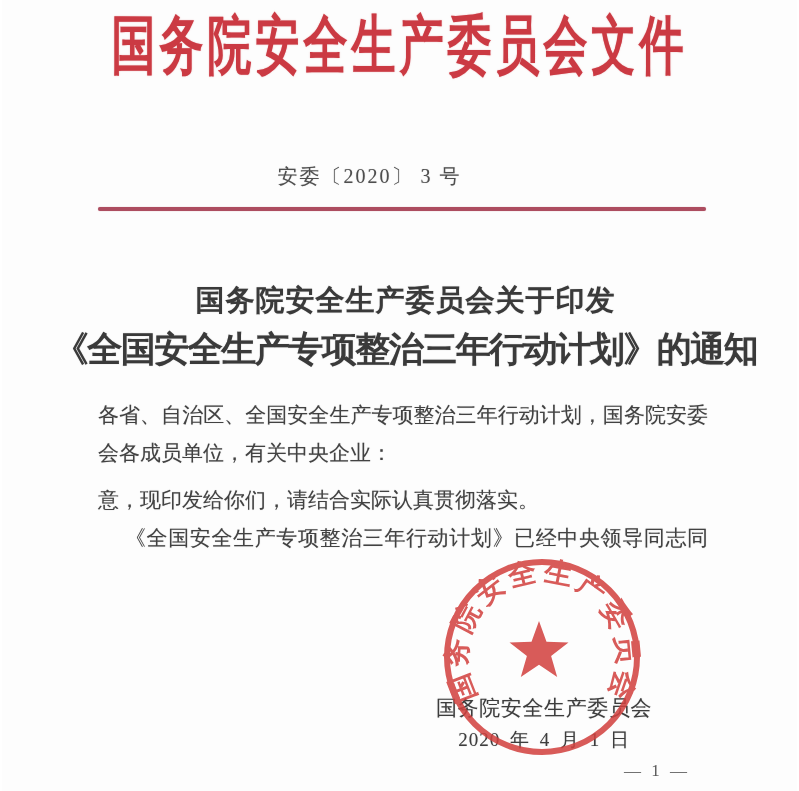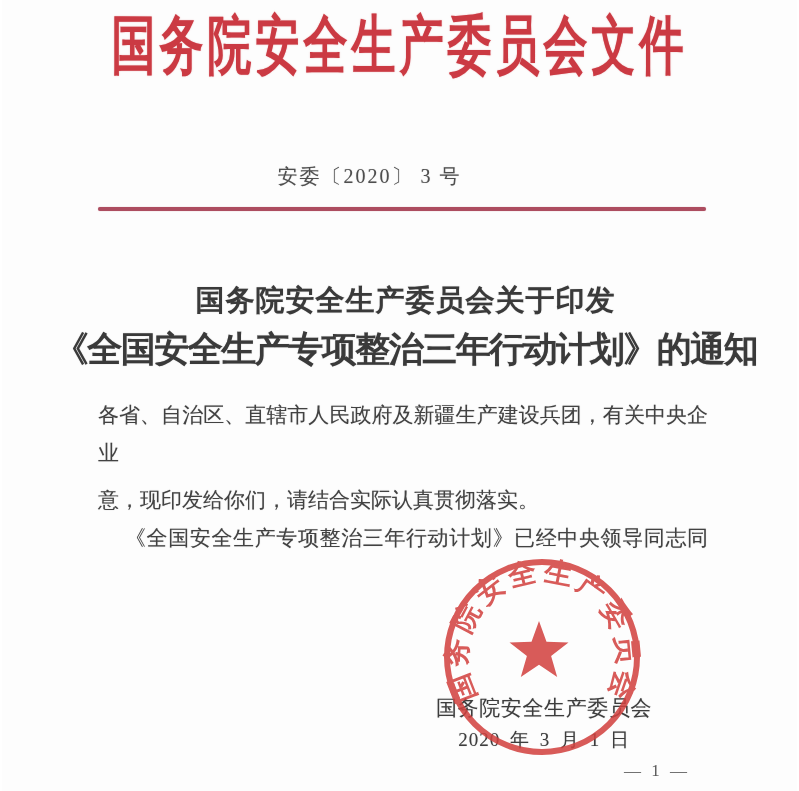--- a/index.html
+++ b/index.html
@@ -145,31 +145,32 @@
   <div class="doc-number">安委〔2020〕 3 号</div>
 
   <div class="red-rule"></div>
 
   <div class="doc-title-line1">国务院安全生产委员会关于印发</div>
 
   <div class="doc-title-line2">《全国安全生产专项整治三年行动计划》的通知</div>
 
   <div class="body-text">
     <div>
-      <span class="body-line fill">各省、自治区、直辖市人民政府及新疆生产建设兵团，有关中央企业</span>
+      <span class="body-line fill">各省、自治区、全国安全生产专项整治三年行动计划，国务院安委</span>
+      <span class="body-line">会各成员单位，有关中央企业：</span>
     </div>
     <div class="para2">
       <span class="body-line">意，现印发给你们，请结合实际认真贯彻落实。</span>
       <span class="body-line fill indent-first">《全国安全生产专项整治三年行动计划》已经中央领导同志同</span>
     </div>
   </div>
 
   <div class="sig-org">国务院安全生产委员会</div>
 
-  <div class="sig-date">2020 年 3 月 1 日</div>
+  <div class="sig-date">2020 年 4 月 1 日</div>
 
   <svg class="seal" viewBox="0 0 210 210">
     <circle cx="105" cy="105" r="95" fill="none" stroke-width="6" stroke="#d2413f"></circle>
     <path id="sealArc" d="M 40.5 145.3 A 76 76 0 1 1 169.5 145.3" fill="none"></path>
     <text class="seal-text-style" fill="#d2413f">
       <textPath href="#sealArc" startOffset="0" textLength="320" lengthAdjust="spacing">国务院安全生产委员会</textPath>
     </text>
     <polygon points="102,69 109.5,89.7 131.5,90.4 114.1,103.9 120.2,125.1 102,112.7 83.8,125.1 89.9,103.9 72.5,90.4 94.5,89.7" fill="#d2413f"></polygon>
   </svg>
 

